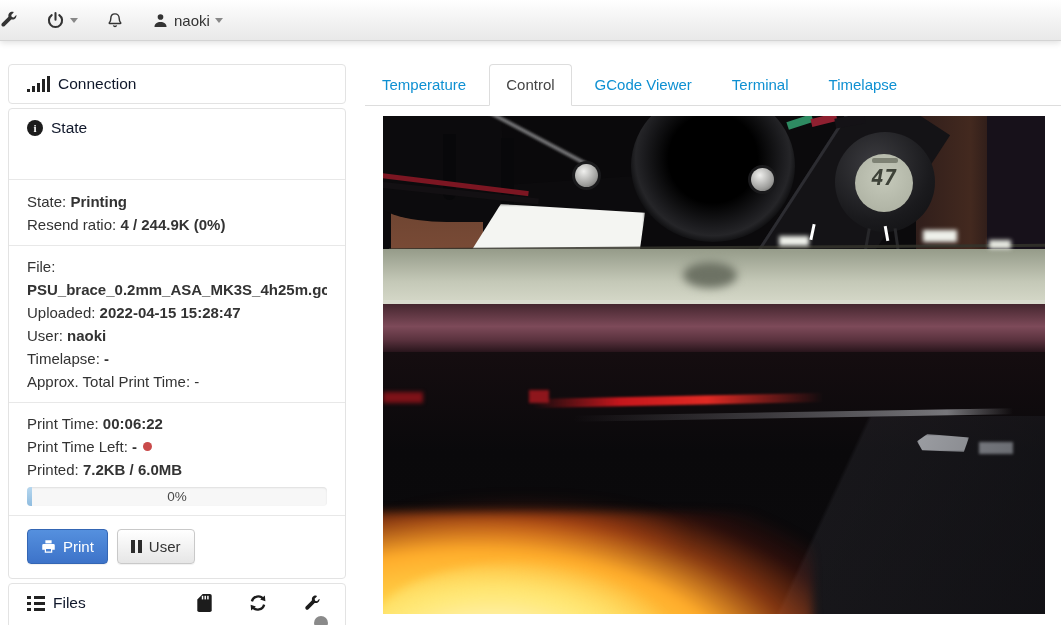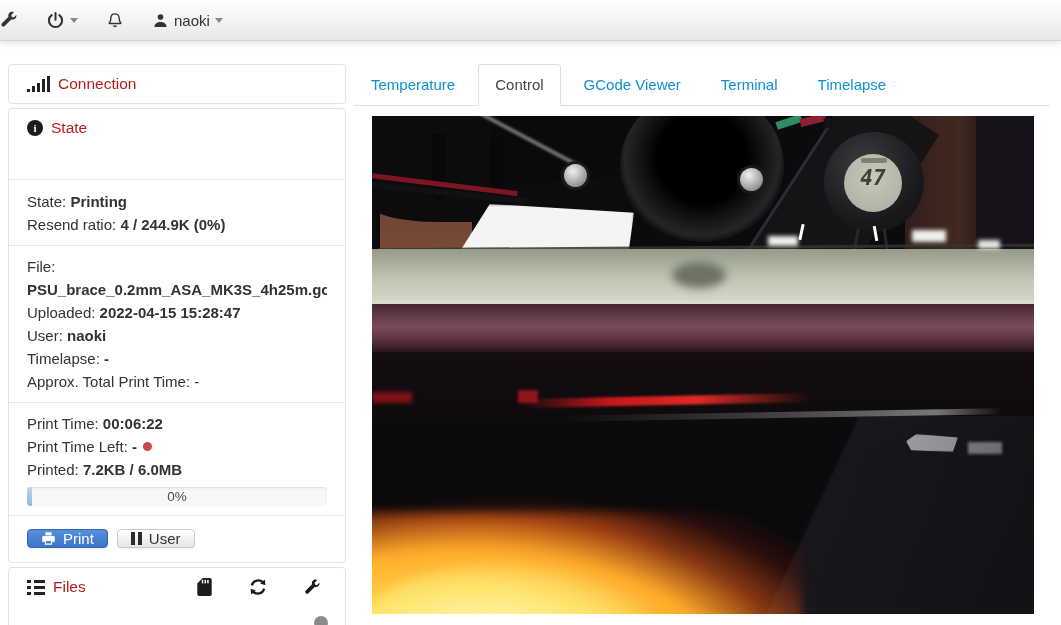--- a/index.html
+++ b/index.html
@@ -19,39 +19,39 @@
   .brand-text{font-size:20px;color:#484848;}
   .nav-right{display:flex;align-items:center;gap:28px;padding-right:18px;}
   .nav-ico{color:#333;display:flex;align-items:center;gap:5px;cursor:pointer;}
   .caret{width:0;height:0;border-left:4px solid transparent;border-right:4px solid transparent;
     border-top:5px solid #888;display:inline-block;}
   .nav-user{font-size:15px;color:#333;}
   
   .sidebar{position:absolute;left:8px;top:64px;width:338px;}
   .panel{background:#fff;border:1px solid #e3e3e3;border-radius:4px;margin-bottom:4px;}
   .panel-head{display:flex;align-items:center;gap:8px;padding:10px 18px;font-size:15.5px;}
-  .panel-title{color:#b91c1c;cursor:pointer;}
+  .panel-title{color:#0f172a;cursor:pointer;}
   .panel-body{border-top:1px solid #e8e8e8;padding:10px 18px 14px 18px;font-size:15px;margin-top:32px;}
   .head-spacer{flex:1;}
   .head-icons{display:flex;gap:37px;align-items:center;padding-right:6px;}
   
   .srow{line-height:23px;}
   .srow strong{color:#333;}
   .divider{border-top:1px solid #e8e8e8;margin:9px -18px;}
   .filename{font-weight:bold;white-space:nowrap;overflow:hidden;line-height:23px;}
   .est-dot{display:inline-block;width:9px;height:9px;border-radius:50%;background:#c94a4a;
     margin-left:6px;vertical-align:1px;}
   .progress{margin-top:6px;height:19px;background:#f7f7f7;border-radius:4px;
     box-shadow:inset 0 1px 2px rgba(0,0,0,.1);position:relative;overflow:hidden;}
   .progress .bar{position:absolute;left:0;top:0;bottom:0;width:5px;
     background:linear-gradient(180deg,#b6d7ef,#8fbcdf);}
   .progress .ptext{position:absolute;left:0;right:0;top:0;text-align:center;font-size:13.5px;
     line-height:19px;color:#4a4a4a;}
   .btn-row{display:flex;gap:9px;margin-top:13px;}
-  .btn{display:flex;align-items:center;gap:7px;height:19px;padding:0 13px;border-radius:4px;
+  .btn{display:flex;align-items:center;gap:7px;height:35px;padding:0 13px;border-radius:4px;
     font-size:15px;cursor:pointer;border:1px solid #c9c9c9;
     background:linear-gradient(180deg,#ffffff,#e6e6e6);color:#333;box-shadow:0 1px 1px rgba(0,0,0,.06);}
   .btn-primary{background:linear-gradient(180deg,#5590de,#3d73c9);border-color:#3466b4;color:#fff;}
   .pause-bars{display:flex;gap:3px;}
   .pause-bars i{width:4px;height:13px;background:#2c2c2c;}
   .stop-sq{width:12px;height:12px;background:#2c2c2c;}
   .search-wrap{padding:14px 18px 40px 18px;}
   .search-input{width:262px;height:30px;border:1px solid #ccc;border-radius:16px;
     padding:0 14px;font-size:15px;color:#333;outline:none;font-family:inherit;}
   .search-input::placeholder{color:#9a9a9a;}
@@ -60,21 +60,21 @@
   
   .sig{display:flex;align-items:flex-end;gap:2px;height:15px;}
   .sig i{width:3px;background:#222;display:block;}
   .info-circ{width:16px;height:16px;border-radius:50%;background:#1c1c1c;color:#fff;
     font-size:11px;font-weight:bold;text-align:center;line-height:16px;font-family:"Liberation Serif",serif;}
   .list-ico{display:flex;flex-direction:column;gap:3px;}
   .list-ico i{display:flex;gap:3px;}
   .list-ico b{width:4px;height:3px;background:#222;display:block;}
   .list-ico s{width:11px;height:3px;background:#222;display:block;}
   
-  .main{position:absolute;left:354px;top:64px;width:696px;}
+  .main{position:absolute;left:365px;top:64px;width:696px;}
   .tabbar{display:flex;border-bottom:1px solid #ddd;padding-left:0;}
   .tab{padding:10px 16px;margin:0 6px -1px 0;font-size:15px;color:#0e90d2;cursor:pointer;
     border:1px solid transparent;border-radius:4px 4px 0 0;line-height:20px;}
   .tab.active{color:#444;background:#fff;border-color:#ddd #ddd #fff #ddd;cursor:default;}
   .tab-content{padding:10px 0 0 18px;font-style:italic;}
   
   .webcam{position:relative;width:662px;height:498px;background:#0b0a0c;overflow:hidden;}
   .webcam *{position:absolute;}
   .wc-wood-left{left:8px;top:30px;width:92px;height:108px;
     background:linear-gradient(180deg,#4a2d22,#6f4532 60%,#7a4b36);

